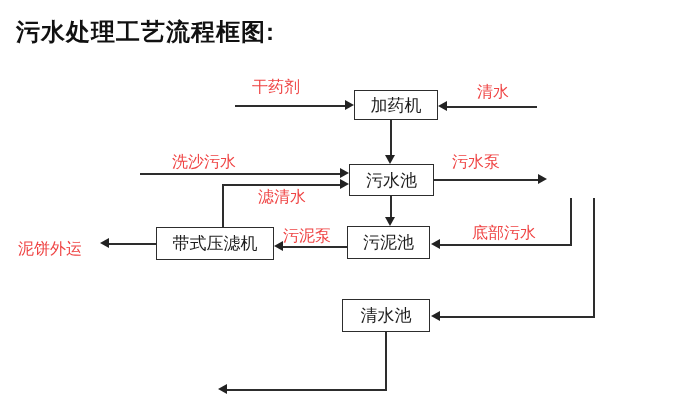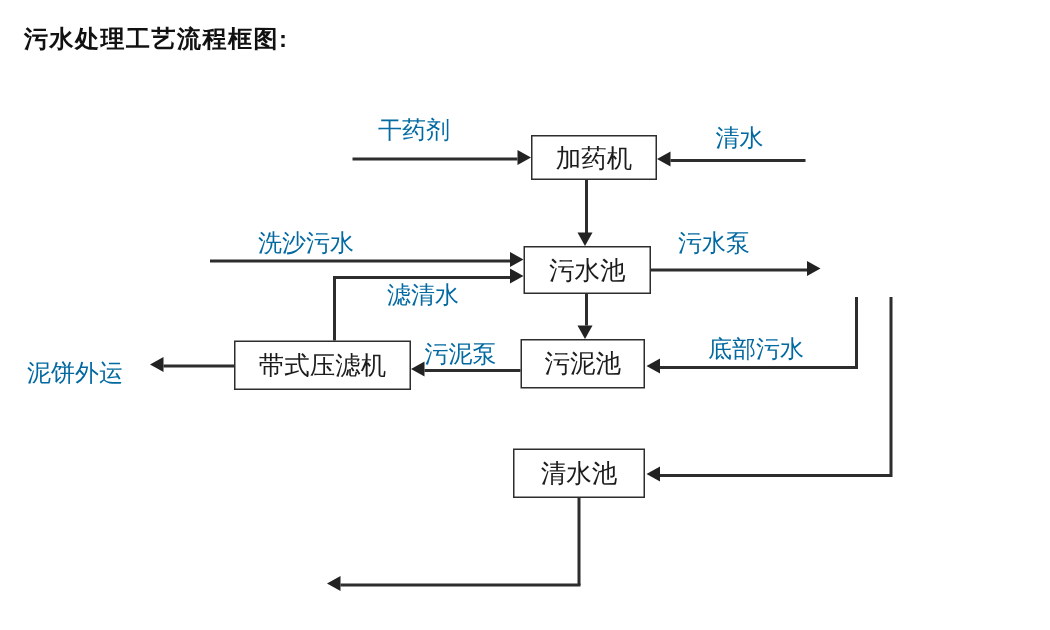--- a/index.html
+++ b/index.html
@@ -3,29 +3,29 @@
 <meta charset="utf-8">
 <style>
   html,body{margin:0;padding:0;background:#fff;}
   .canvas{
     position:relative;width:700px;height:420px;background:#ffffff;
     font-family:"Liberation Sans","DejaVu Sans",sans-serif;
     color:#1c1c1c;overflow:hidden;
   }
   .title{
     position:absolute;left:16px;top:16px;
-    font-size:16px;font-weight:bold;letter-spacing:1px;color:#111;
+    font-size:24px;font-weight:bold;letter-spacing:1px;color:#111;
   }
   .node{
     position:absolute;border:1.5px solid #2d2d2d;background:#fff;
     display:flex;align-items:center;justify-content:center;
     font-size:17px;color:#1c1c1c;box-sizing:border-box;white-space:nowrap;
   }
   .flabel{
-    position:absolute;font-size:16px;color:#0369a1;white-space:nowrap;
+    position:absolute;font-size:16px;color:#ef4444;white-space:nowrap;
   }
   .hl,.vl{position:absolute;background:#2d2d2d;}
   .hl{height:1.5px;}
   .vl{width:1.5px;}
   .ar,.al,.ad{position:absolute;width:0;height:0;}
   .ar{border-top:5px solid transparent;border-bottom:5px solid transparent;border-left:9px solid #222;}
   .al{border-top:5px solid transparent;border-bottom:5px solid transparent;border-right:9px solid #222;}
   .ad{border-left:5px solid transparent;border-right:5px solid transparent;border-top:9px solid #222;}
 
   

